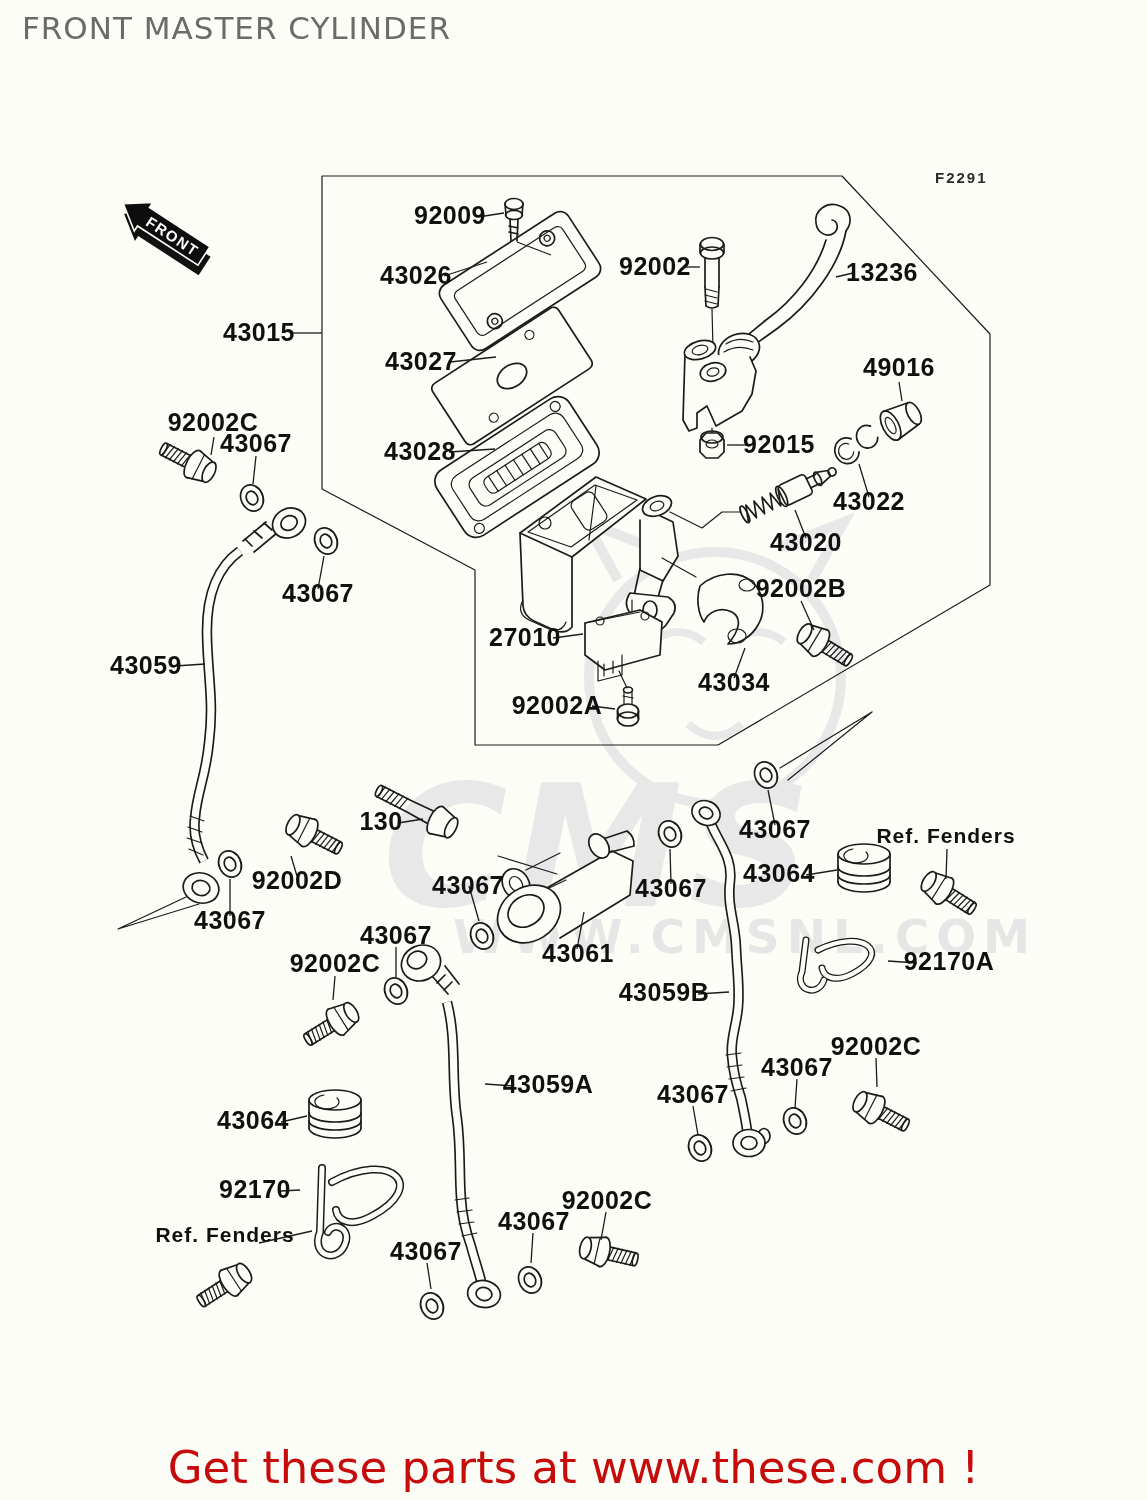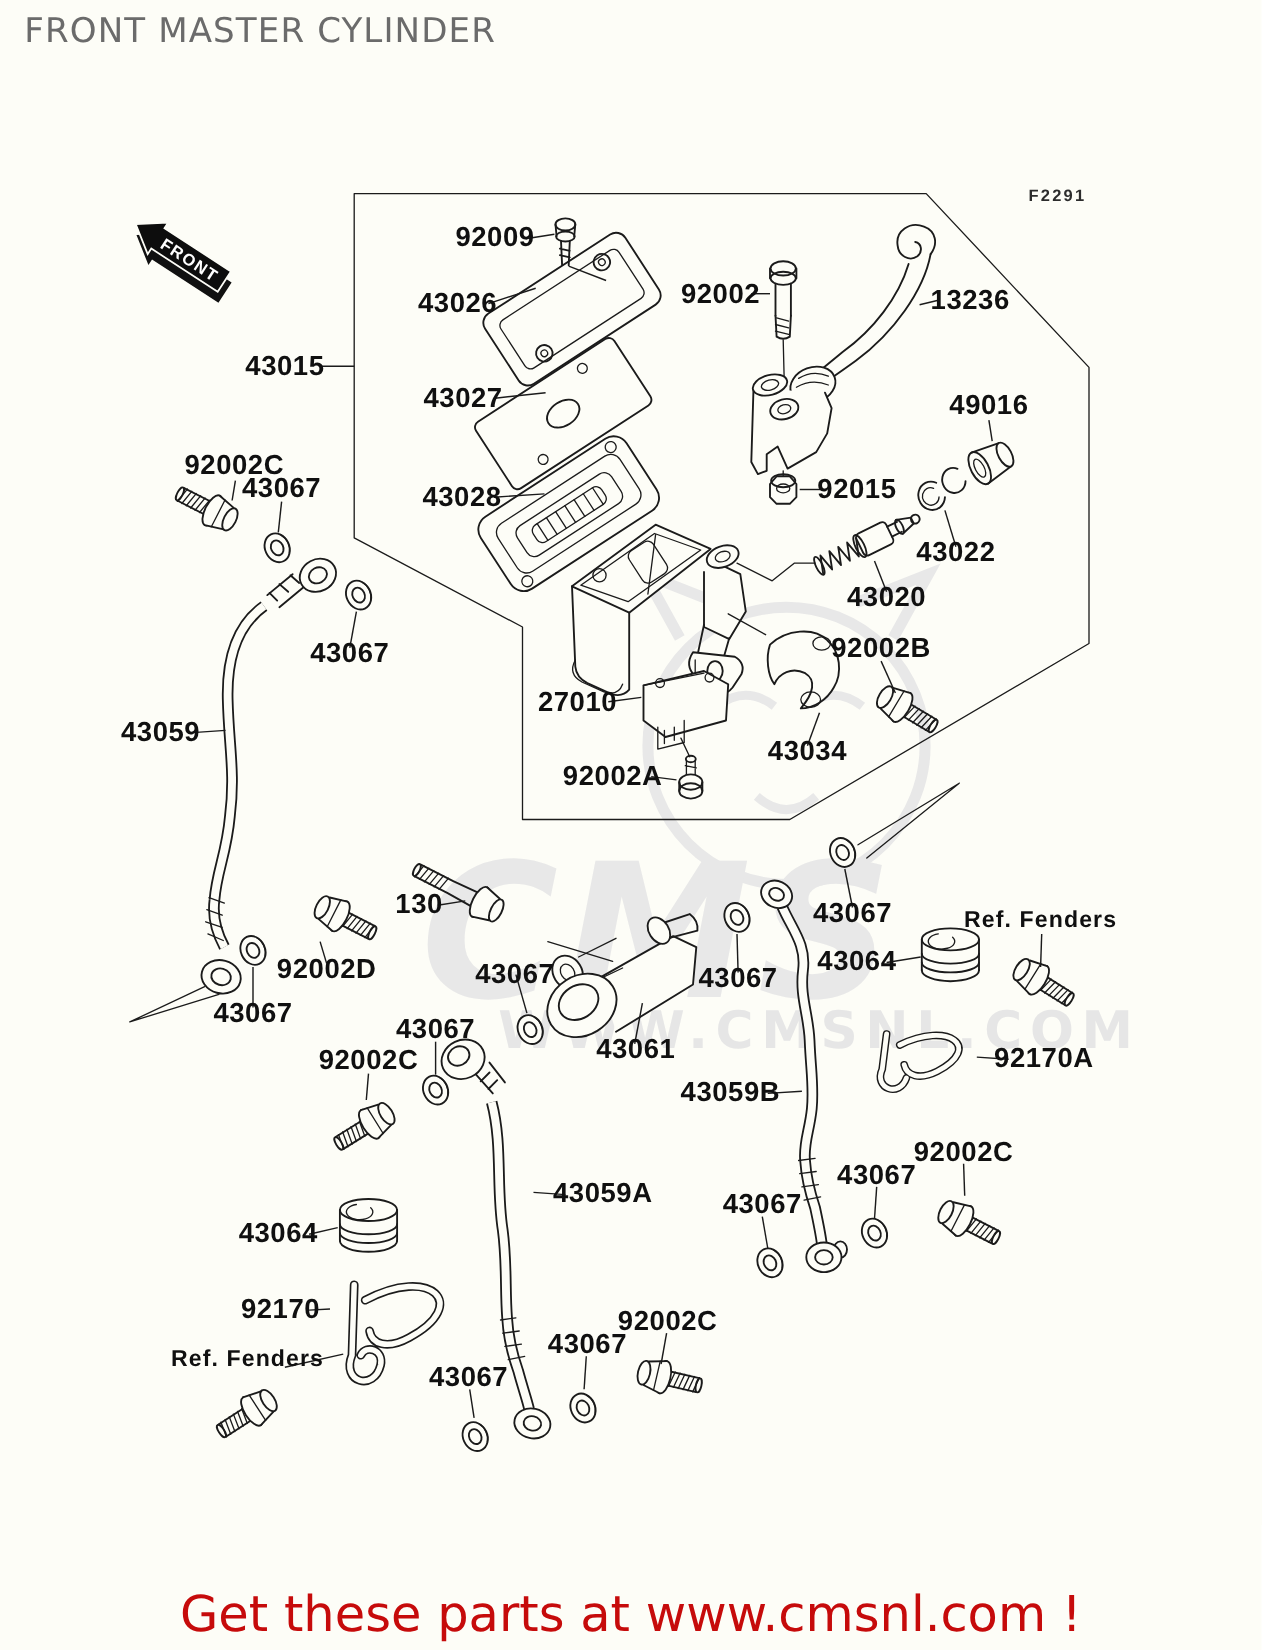--- a/index.html
+++ b/index.html
@@ -422,14 +422,14 @@
       <text class="pl" x="693" y="1103">43067</text>
       <text class="pl" x="253" y="1129">43064</text>
       <text class="pl" x="255" y="1198">92170</text>
       <text class="pl pl-sm" x="225" y="1242">Ref. Fenders</text>
       <text class="pl" x="607" y="1209">92002C</text>
       <text class="pl" x="534" y="1230">43067</text>
       <text class="pl" x="426" y="1260">43067</text>
     </g>
   </svg>
 
-  <div id="footer-link">Get these parts at www.cmsnl.com !</div>
+  <div id="footer-link">Get these parts at www.these.com !</div>
 </div>
 
 </body></html>

